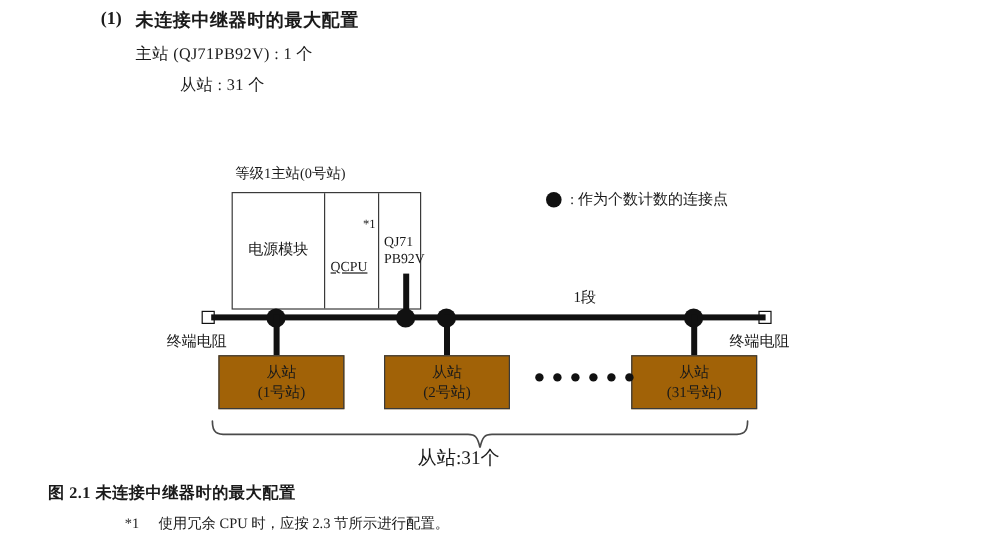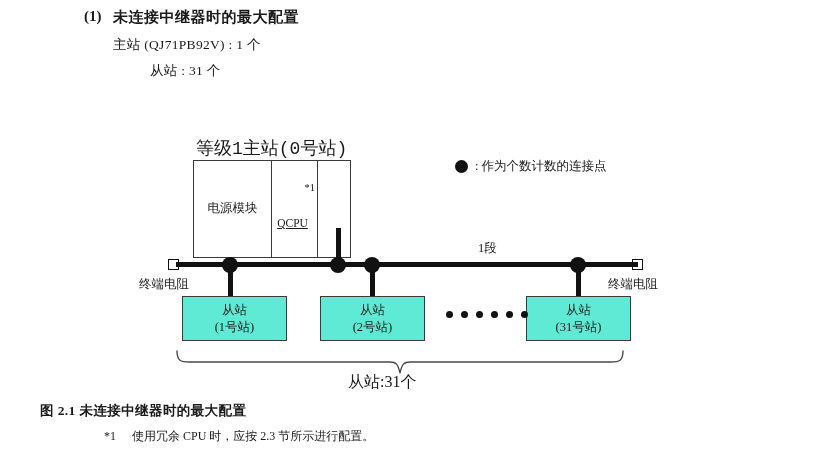--- a/index.html
+++ b/index.html
@@ -42,21 +42,21 @@
   }
   #legend-dot{
     width:13px;height:13px;border-radius:50%;
     background:#111;display:inline-block;
   }
   #legend-text{font-size:12.5px;}
 
   
   #master-label{
     left:196px;top:136px;
-    font-size:18px;white-space:nowrap;font-family:Liberation Mono, monospace;
+    font-size:12px;white-space:nowrap;
   }
   #master-block{
     left:193px;top:160px;
     width:158px;height:98px;
     border:1.3px solid #3a3a3a;
     box-sizing:border-box;
     display:flex;
     background:#fff;
   }
   .m-cell{
@@ -112,21 +112,21 @@
   }
   #drop-master{top:228px;height:36px;left:336px;}
 
   #segment-label{left:450px;top:240px;font-size:12.5px;margin-left:28px;}
 
   
   .slave-box{
     height:45px;
     border:1.3px solid #3a3a3a;
     box-sizing:border-box;
-    background:#5eead4;
+    background:#a16207;
     top:296px;
     display:flex;flex-direction:column;
     align-items:center;justify-content:center;
     font-size:12.5px;
     line-height:1.35;
   }
 
   #ellipsis{
     left:446px;top:311px;
     display:flex;gap:8px;align-items:center;
@@ -173,20 +173,26 @@
 <div class="abs" id="master-label">等级1主站(0号站)</div>
 
 <div class="abs" id="master-block">
   <div class="m-cell" id="cell-power">
     <span class="inner">电源模块</span>
   </div>
   <div class="m-cell" id="cell-qcpu">
     <span class="inner">QCPU</span>
     <span id="qcpu-note">*1</span>
   </div>
+  <div class="m-cell" id="cell-qj71">
+    <span class="inner">
+      <span>QJ71</span><br>
+      <span>PB92V</span>
+    </span>
+  </div>
 </div>
 
 <div class="abs drop" id="drop-master"></div>
 <div class="abs" id="segment-label">1段</div>
 
 <div class="abs term-sq" id="term-left"></div>
 <div class="abs term-sq" id="term-right"></div>
 <div class="abs term-label" id="term-label-left">终端电阻</div>
 <div class="abs term-label" id="term-label-right">终端电阻</div>
 

